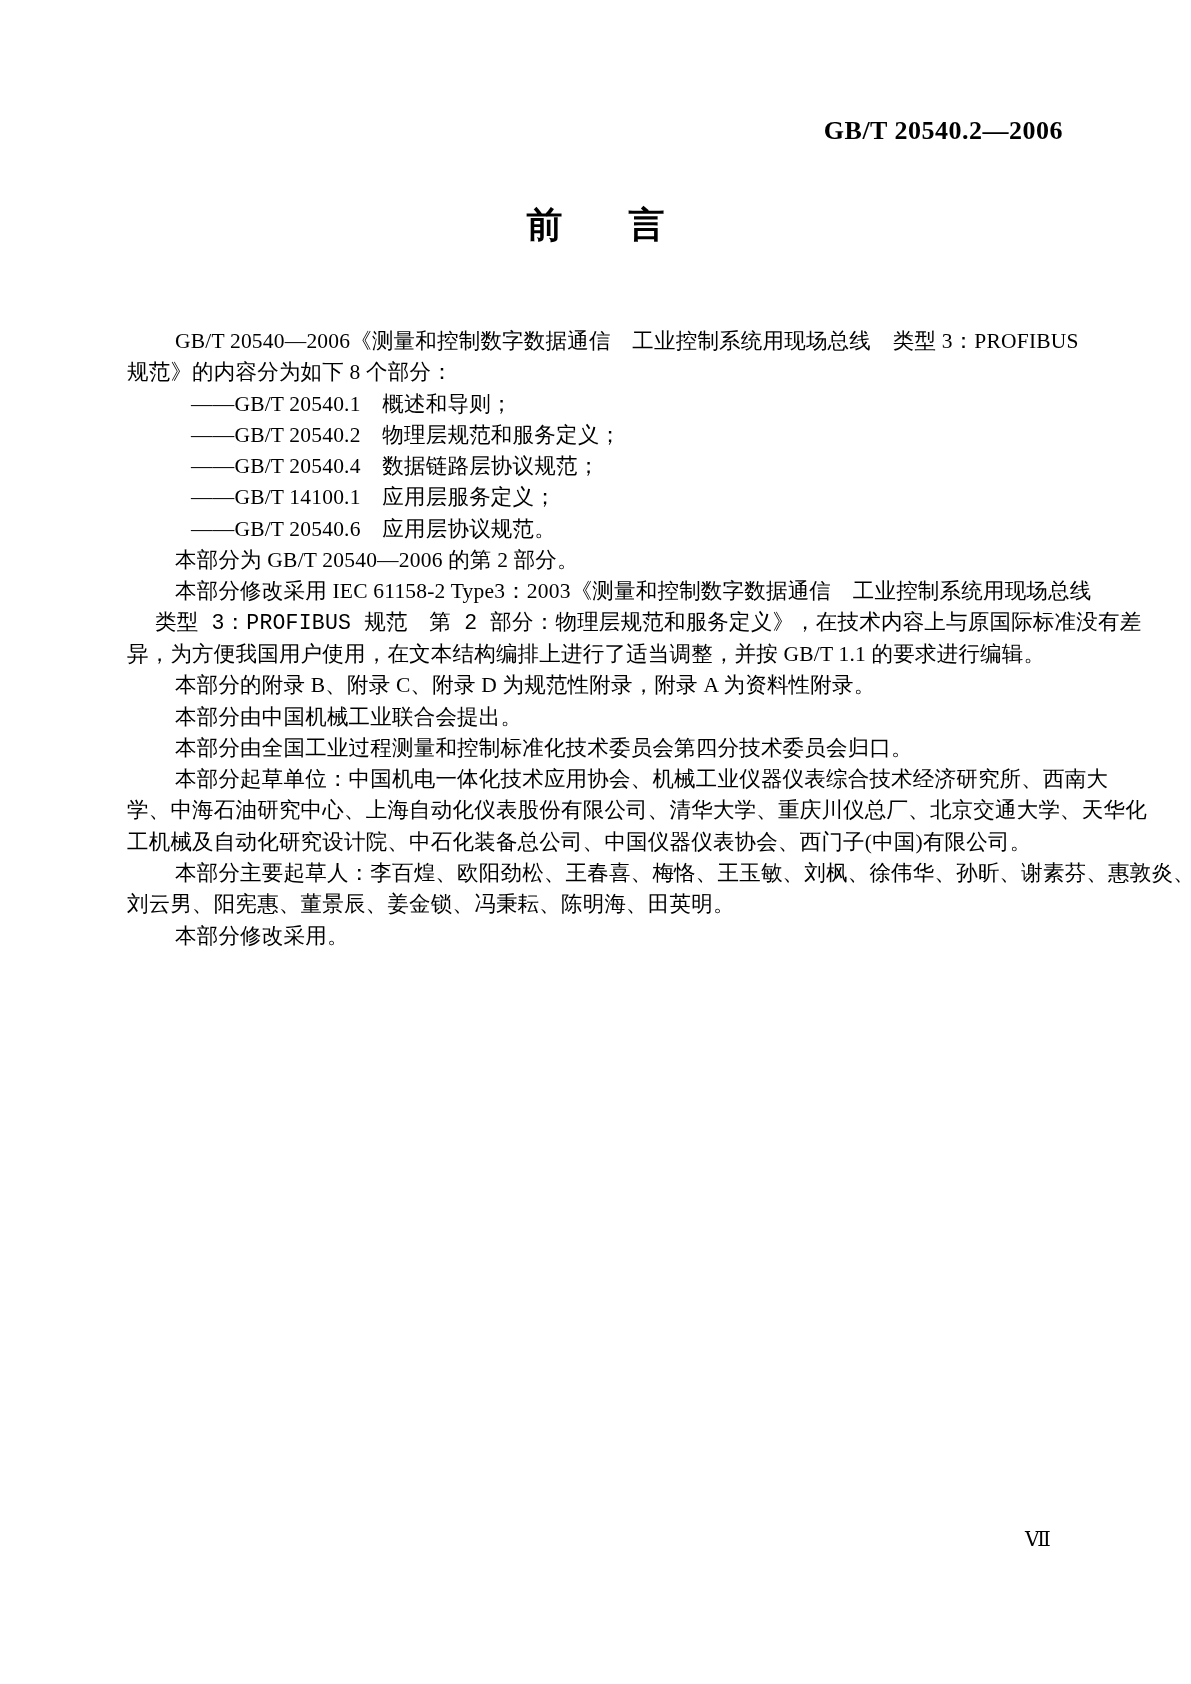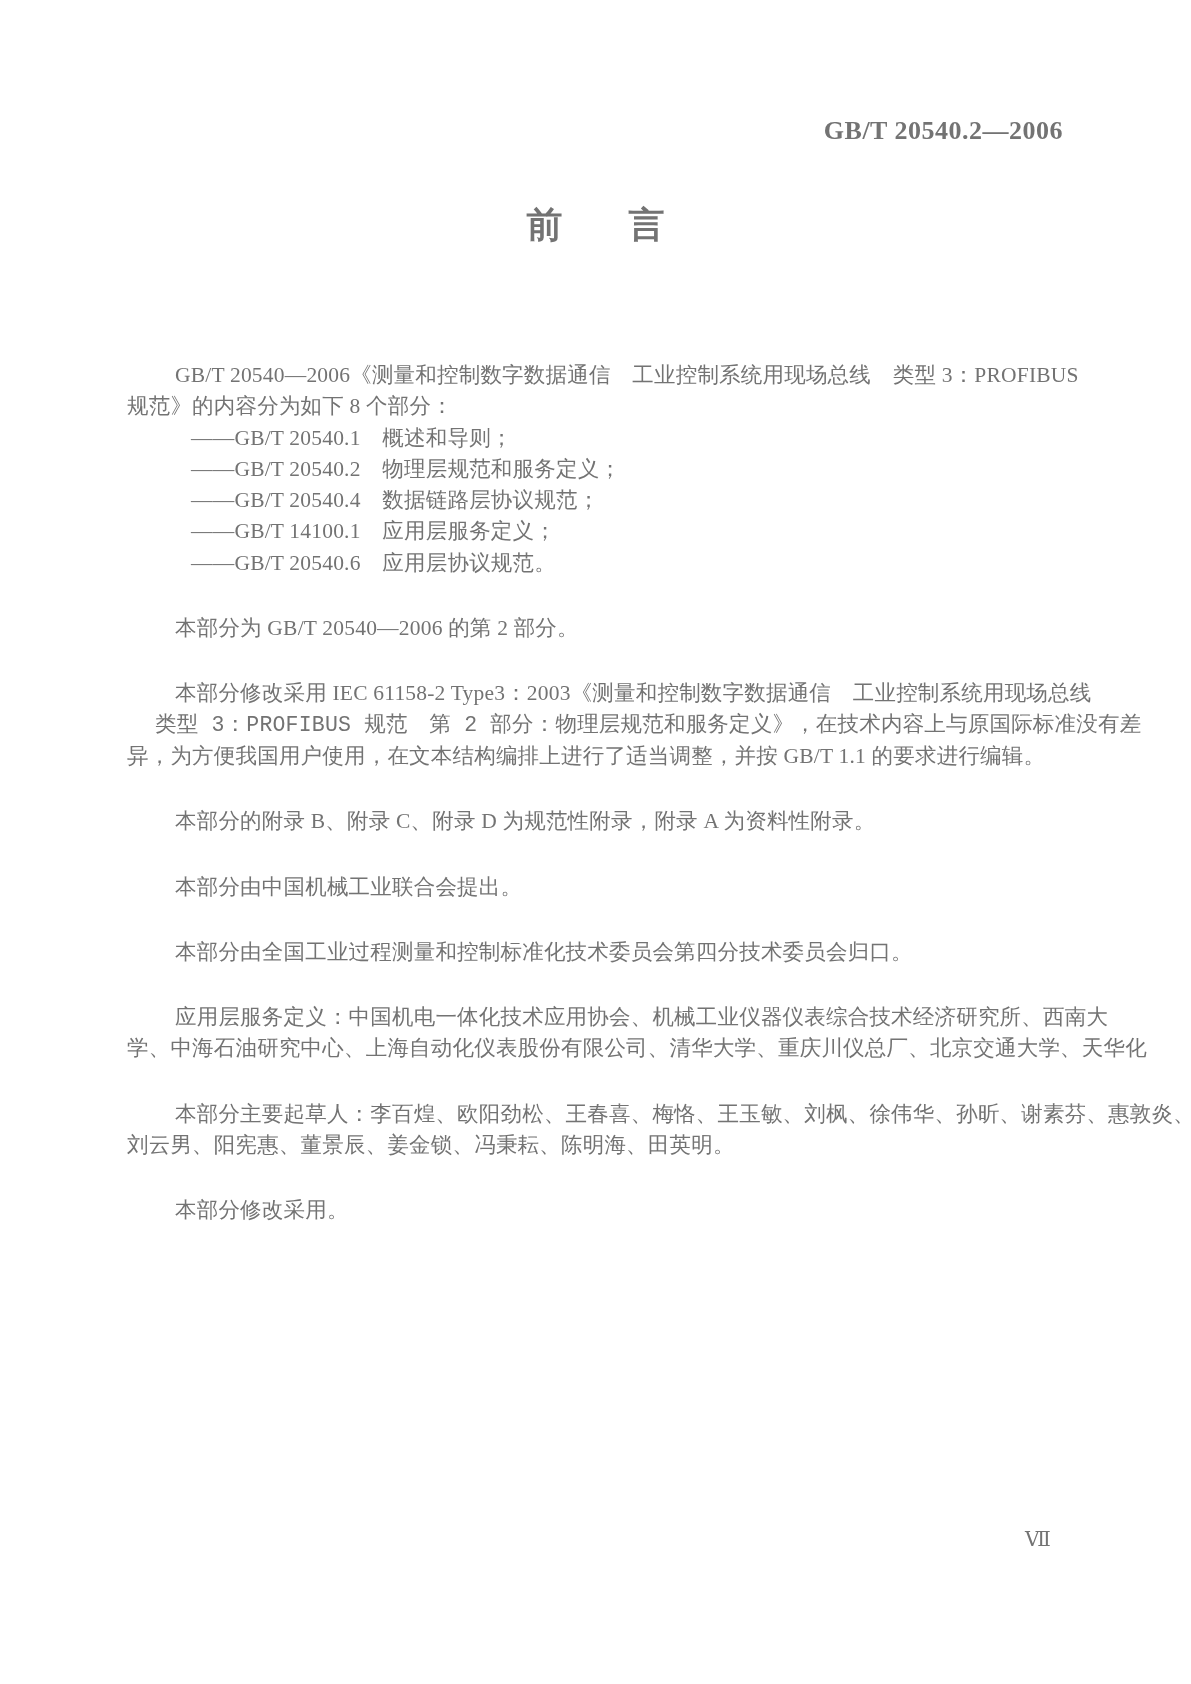--- a/index.html
+++ b/index.html
@@ -5,21 +5,21 @@
   html, body {
     margin: 0;
     padding: 0;
     background: #e8e8e8;
   }
   .page {
     position: relative;
     width: 1191px;
     height: 1684px;
     background: #ffffff;
-    color: #737373;
+    color: #000000;
     font-family: "Liberation Serif", "DejaVu Serif", serif;
     overflow: hidden;
   }
   .std-code {
     position: absolute;
     top: 116px;
     left: 127px;
     width: 936px;
     text-align: right;
     font-size: 26px;
@@ -44,21 +44,21 @@
     position: absolute;
     top: 326px;
     left: 127px;
     width: 936px;
     font-size: 21.5px;
     line-height: 31.3px;
     letter-spacing: 0.2px;
     white-space: nowrap;
   }
   .line { height: 31.3px; }
-  .i2 { padding-left: 48px; margin-top: 34px; }   
+  .i2 { padding-left: 48px; }   
   .il { padding-left: 64px; }   
   .ic { padding-left: 28px; font-family: Liberation Mono, monospace; }   
   .page-number {
     position: absolute;
     top: 1527px;
     left: 1016px;
     width: 44px;
     text-align: center;
     font-size: 20px;
     font-family: "Liberation Serif", "DejaVu Serif", serif;
@@ -84,22 +84,23 @@
     <div class="line il">——GB/T 20540.4　数据链路层协议规范；</div>
     <div class="line il">——GB/T 14100.1　应用层服务定义；</div>
     <div class="line il">——GB/T 20540.6　应用层协议规范。</div>
     <div class="line i2">本部分为 GB/T 20540—2006 的第 2 部分。</div>
     <div class="line i2">本部分修改采用 IEC 61158-2 Type3：2003《测量和控制数字数据通信　工业控制系统用现场总线</div>
     <div class="line ic">类型 3：PROFIBUS 规范　第 2 部分：物理层规范和服务定义》，在技术内容上与原国际标准没有差</div>
     <div class="line">异，为方便我国用户使用，在文本结构编排上进行了适当调整，并按 GB/T 1.1 的要求进行编辑。</div>
     <div class="line i2">本部分的附录 B、附录 C、附录 D 为规范性附录，附录 A 为资料性附录。</div>
     <div class="line i2">本部分由中国机械工业联合会提出。</div>
     <div class="line i2">本部分由全国工业过程测量和控制标准化技术委员会第四分技术委员会归口。</div>
-    <div class="line i2">应用层服务定义：中国机电一体化技术应用协会、机械工业仪器仪表综合技术经济研究所、西南大</div>
+    <div class="line i2">本部分起草单位：中国机电一体化技术应用协会、机械工业仪器仪表综合技术经济研究所、西南大</div>
     <div class="line">学、中海石油研究中心、上海自动化仪表股份有限公司、清华大学、重庆川仪总厂、北京交通大学、天华化</div>
+    <div class="line">工机械及自动化研究设计院、中石化装备总公司、中国仪器仪表协会、西门子(中国)有限公司。</div>
     <div class="line i2">本部分主要起草人：李百煌、欧阳劲松、王春喜、梅恪、王玉敏、刘枫、徐伟华、孙昕、谢素芬、惠敦炎、</div>
     <div class="line">刘云男、阳宪惠、董景辰、姜金锁、冯秉耘、陈明海、田英明。</div>
     <div class="line i2">本部分修改采用。</div>
   </div>
 
   <div class="page-number">Ⅶ</div>
 
 </div>
 
 </body></html>

